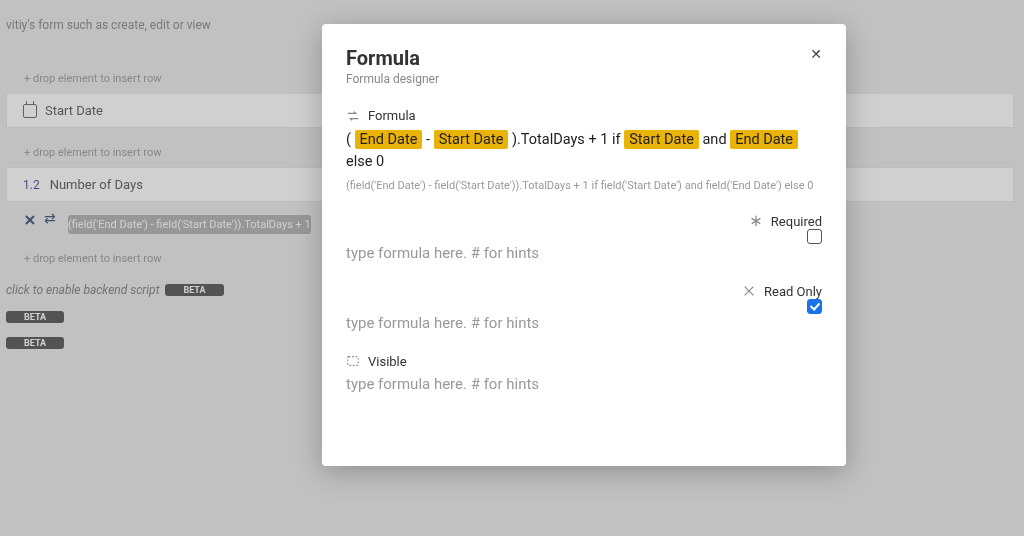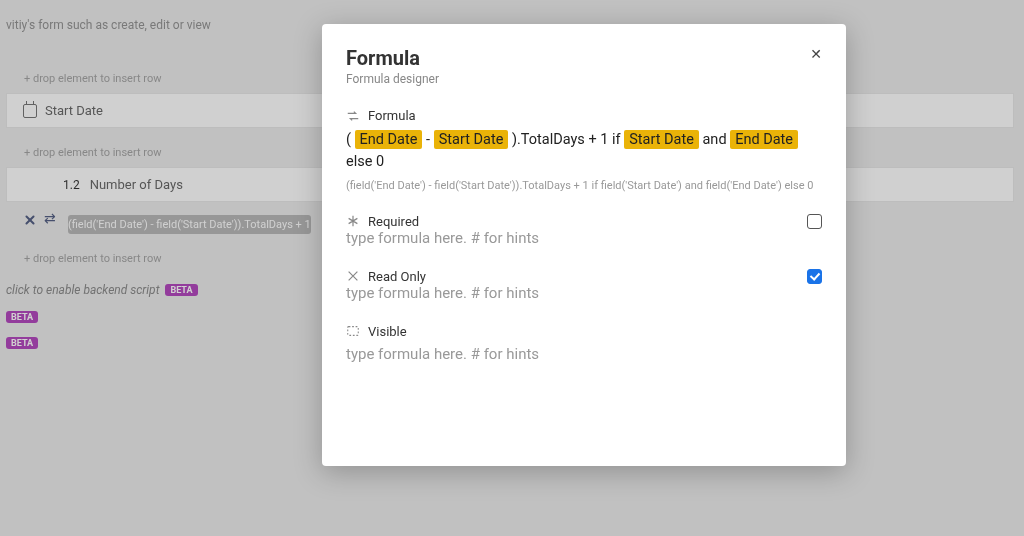--- a/index.html
+++ b/index.html
@@ -45,21 +45,21 @@
   .field-row .cal {
     width: 14px; height: 14px;
     border: 1.4px solid #555;
     border-radius: 2px;
     position: relative;
   }
   .field-row .cal::before, .field-row .cal::after {
     content:''; position:absolute; top:-4px; width:1.4px; height:4px; background:#555;
   }
   .field-row .cal::before{ left:2px; } .field-row .cal::after{ right:2px; }
-  .idx { color:#000000; font-weight:400; margin-right:2px; font-size:12px;margin-left:40px;}
+  .idx { color:#4c1d95; font-weight:400; margin-right:2px; font-size:12px;}
   .tool-icon {
     width:16px; height:16px;
     position:relative; display:inline-block;
     color:#2b3a67;
   }
   .tool-icon::before, .tool-icon::after{
     content:''; position:absolute; left:2px; top:7px; width:12px; height:2px;
     background:#2b3a67; border-radius:1px;
   }
   .tool-icon::before{ transform:rotate(45deg);}
@@ -77,21 +77,21 @@
     margin-top:9px;
   }
   .script-line{
     font-size:12px; font-style:italic;
     color:#6f6f6f;
     margin: 14px 0 4px 0;
     display:flex; align-items:center; gap:6px;
   }
   .beta{
     font-style:normal; font-size:9px; font-weight:700;
-    background:#a21caf; color:#fff; padding:1px 5px; border-radius:3px;
+    background:#404040; color:#fff; padding:1px 18px; border-radius:3px;
   }
 
   
   .modal{
     position:absolute; z-index:20;
     left:322px; top:24px;
     width:524px; height:442px;
     background:#fff;
     border-radius:4px;
     box-shadow: 0 6px 28px rgba(0,0,0,0.25);
@@ -124,21 +124,21 @@
   .formula-display{
     font-size:14.5px; color:#222; line-height:1.5;
   }
   .token{
     background:#eab308; color:#222; padding:1px 5px; border-radius:2px;
   }
   .formula-raw{
     font-size:11px; color:#999; margin-top:6px;
   }
   .prop-row{
-    display:flex; align-items:flex-end; justify-content:space-between;
+    display:flex; align-items:flex-end; justify-content:space-between;flex-direction:column;
   }
   .placeholder-line{
     font-size:15px; color:#999; 
   }
   .chk{
     width:15px; height:15px; border:1.5px solid #555; border-radius:3px;
     display:inline-block; position:relative; cursor:pointer;
   }
   .chk.checked{
     background:#1a73e8; border-color:#1a73e8;

